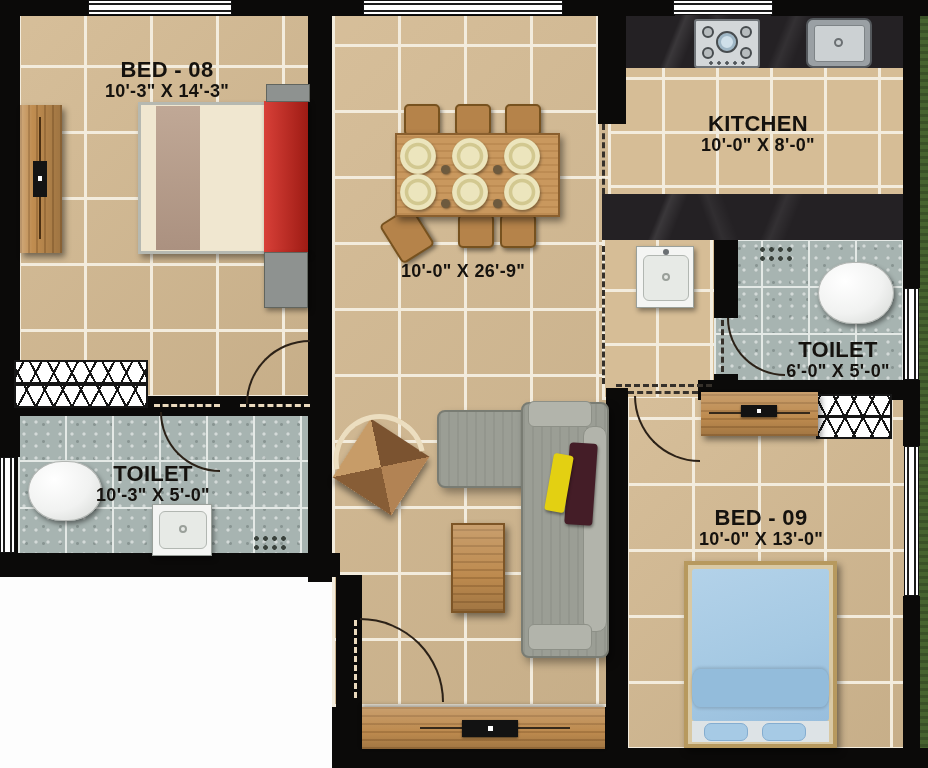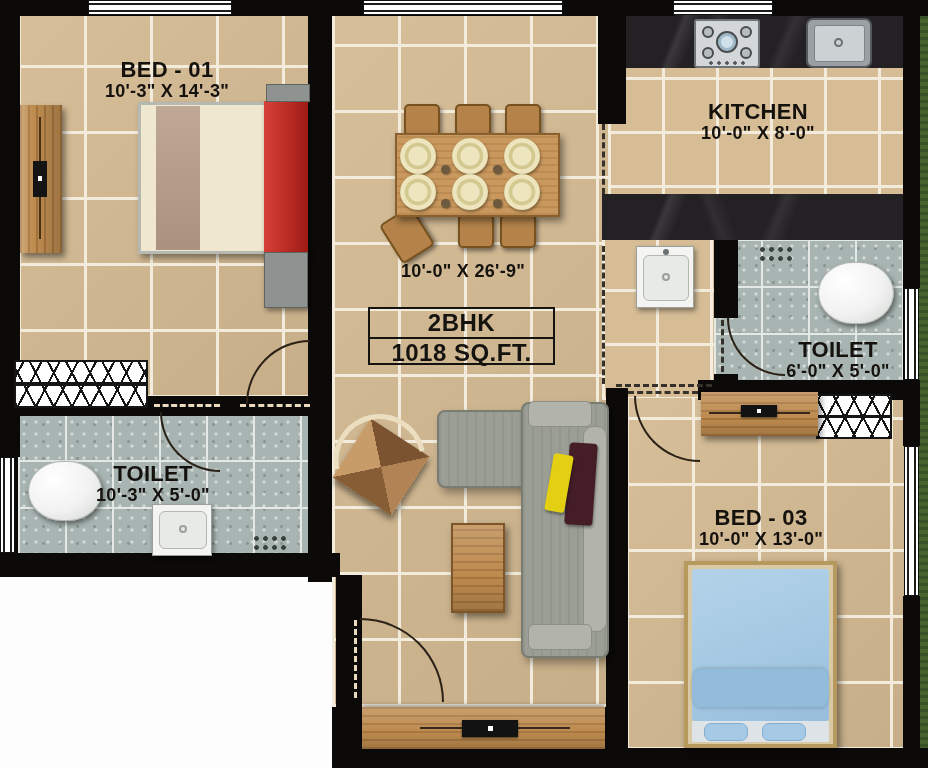--- a/index.html
+++ b/index.html
@@ -215,41 +215,37 @@
   <div class="abs dashv-d" style="left:602px;top:124px;height:70px;"></div>
   <div class="abs dashv-d" style="left:602px;top:246px;height:138px;"></div>
   <div class="abs dashh-d" style="left:616px;top:384px;width:96px;"></div>
   <div class="abs dashh-d" style="left:628px;top:391px;width:70px;"></div>
   <div class="abs dashv-d" style="left:721px;top:320px;height:52px;"></div>
   <div class="abs dashh-l" style="left:240px;top:404px;width:70px;"></div>
   <div class="abs dashh-l" style="left:154px;top:404px;width:66px;"></div>
   <div class="abs dashv-l" style="left:354px;top:620px;height:78px;"></div>
 
   <div class="abs room-label" style="left:167px;top:58px;">
-    <div class="room-name">BED - 01</div>
+    <div class="room-name">BED - 08</div>
     <div class="room-dims">10'-3" X 14'-3"</div>
   </div>
-  <div class="abs room-label" style="left:758px;top:100px;">
+  <div class="abs room-label" style="left:758px;top:112px;">
     <div class="room-name">KITCHEN</div>
     <div class="room-dims">10'-0" X 8'-0"</div>
   </div>
   <div class="abs room-label" style="left:463px;top:262px;">
     <div class="room-dims">10'-0" X 26'-9"</div>
   </div>
   <div class="abs room-label" style="left:838px;top:338px;">
     <div class="room-name">TOILET</div>
     <div class="room-dims">6'-0" X 5'-0"</div>
   </div>
   <div class="abs room-label" style="left:153px;top:462px;">
     <div class="room-name">TOILET</div>
     <div class="room-dims">10'-3" X 5'-0"</div>
   </div>
   <div class="abs room-label" style="left:761px;top:506px;">
-    <div class="room-name">BED - 03</div>
+    <div class="room-name">BED - 09</div>
     <div class="room-dims">10'-0" X 13'-0"</div>
   </div>
 
-  <div class="abs unit-box" style="left:368px;top:307px;width:187px;height:58px;">
-    <div class="unit-row">2BHK</div>
-    <div class="unit-row unit-row2">1018 SQ.FT.</div>
-  </div>
 
 </div>
 
 </body></html>

